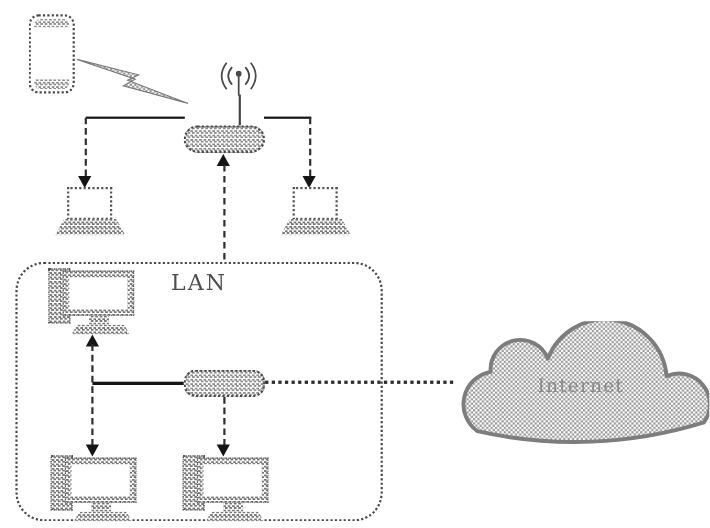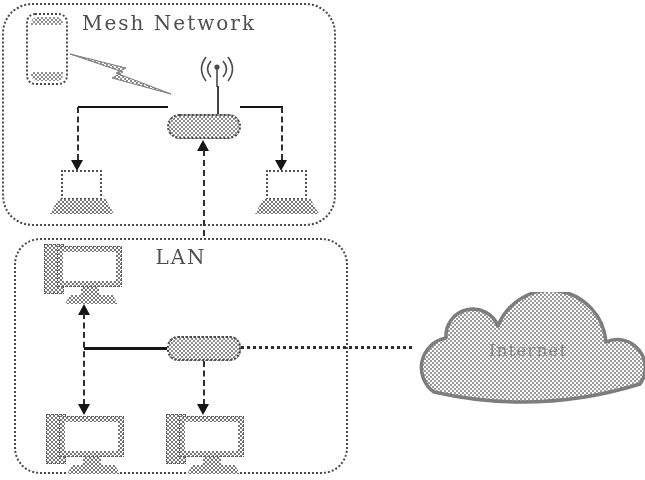--- a/index.html
+++ b/index.html
@@ -43,23 +43,20 @@
 
   .antenna-stem { border-left:2px solid #444; width:0; }
 
   svg text { font-family:"DejaVu Serif", serif; }
 </style>
 </head>
 <body>
 
 <div id="canvas">
 
-  <div class="abs zone-box" style="left:2px; top:3px; width:334px; height:223px;">
-    <div class="abs zone-label" style="top:6px;">Mesh Network</div>
-  </div>
 
   <div class="abs phone" style="left:26px; top:13px;">
     <div class="pstrip-t chk"></div>
     <div class="pstrip-b chk"></div>
   </div>
 
   <svg class="abs" style="left:68px; top:50px;" width="106" height="50" viewBox="0 0 106 50">
     <defs>
       <pattern id="chkA" width="4" height="4" patternUnits="userSpaceOnUse">
         <rect width="4" height="4" fill="#ffffff"></rect>

